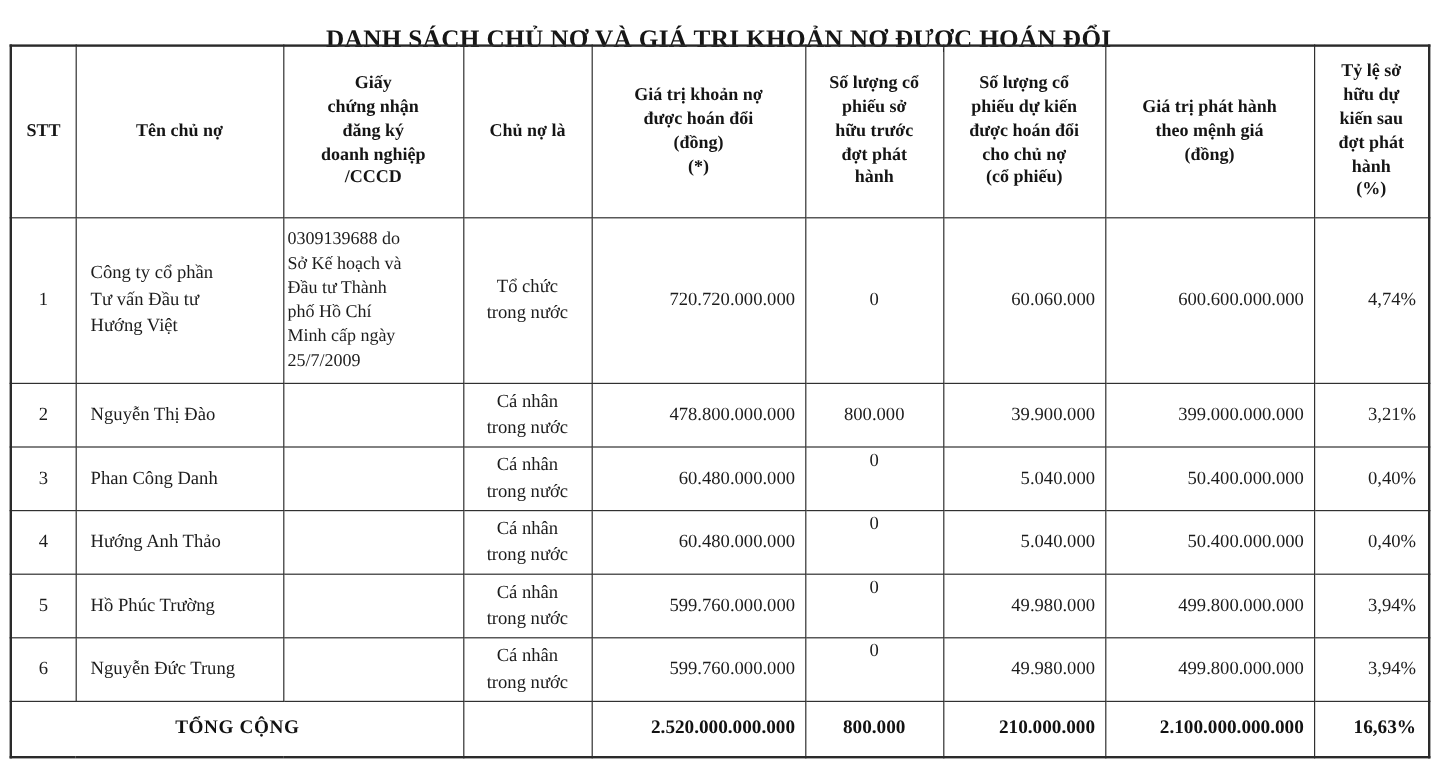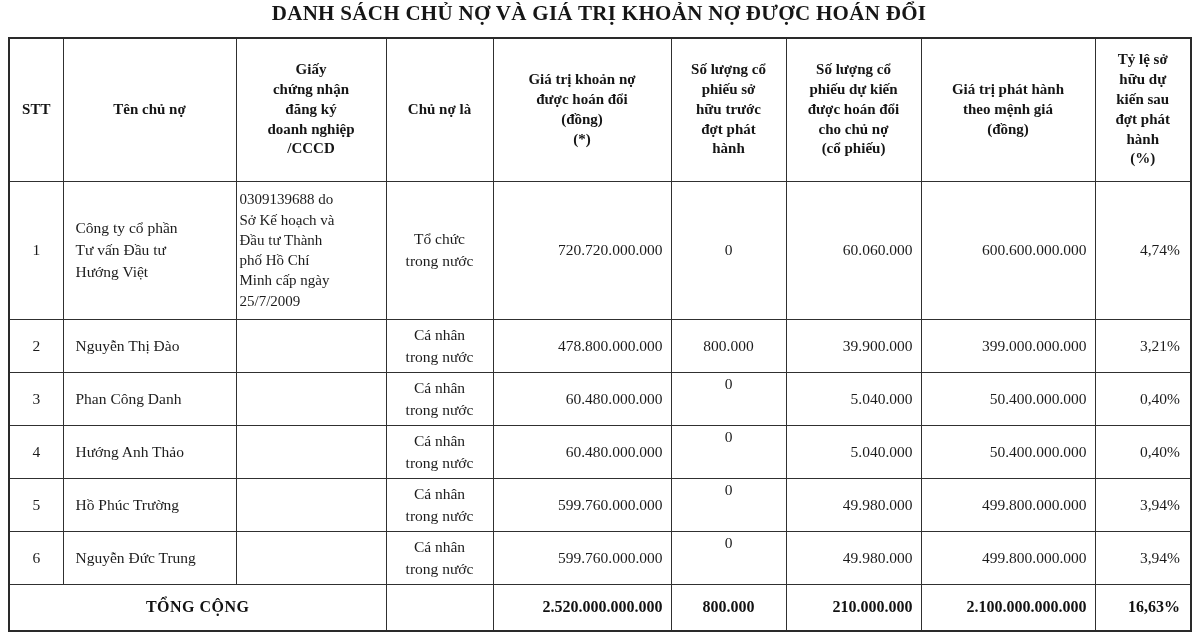--- a/index.html
+++ b/index.html
@@ -6,21 +6,21 @@
   body {
     width: 1200px; height: 633px;
     background: #ffffff;
     font-family: "Liberation Serif", "DejaVu Serif", serif;
     color: #1c1c1c;
     position: relative;
     overflow: hidden;
   }
   .page-title {
     position: absolute;
-    top: 1px; left: 8px; width: 1182px;
+    top: 20px; left: 8px; width: 1182px;
     text-align: center;
     font-size: 21px;
     font-weight: bold;
     letter-spacing: 0.3px;
     color: #161616;
   }
   table.creditors {
     position: absolute;
     left: 8px; top: 37px;
     width: 1182px;

